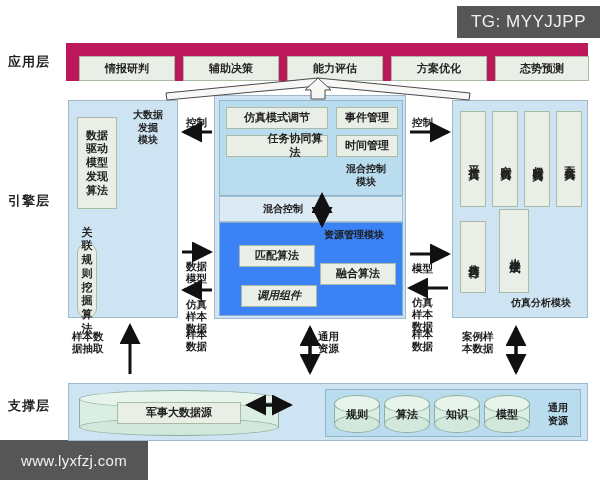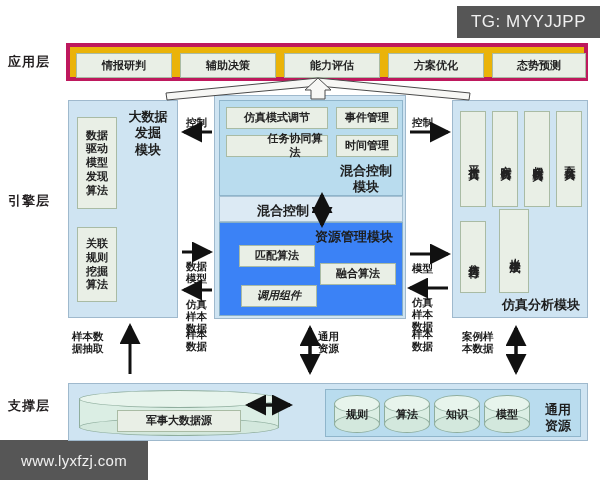--- a/index.html
+++ b/index.html
@@ -15,42 +15,42 @@
   .abs{position:absolute;box-sizing:border-box;}
 
   
   .layer-label{
     font-size:13px;font-weight:bold;color:#231f20;
     letter-spacing:1px;white-space:nowrap;
   }
 
   
   .outer-green{
-    background:#eab308;border:4px solid #be185d;
+    background:#be185d;border:7px solid #be185d;
   }
   .chip-green{
     background:#e9efe6;border:1px solid #a9bba4;
     display:flex;align-items:center;justify-content:center;
     font-size:11px;font-weight:bold;color:#222;
     text-align:center;line-height:1.25;
   }
   .panel-blue{
     background:#cfe4f2;border:1px solid #9fb9cd;
   }
   .panel-blue2{
     background:#b9dcee;border:1px solid #8fb5cb;
   }
   .panel-blue3{
     background:#3b82f6;border:1px solid #86aec6;
   }
   .panel-strip{
     background:#dceaf4;border:1px solid #a5c0d2;
   }
   .module-title{
-    font-size:13px;font-weight:bold;color:#1d1d1d;
+    font-size:10px;font-weight:bold;color:#1d1d1d;
     text-align:center;line-height:1.25;white-space:pre-line;
   }
   .vert{
     writing-mode:vertical-rl;text-orientation:upright;
     letter-spacing:1px;
   }
 
   
   .conn-label{
     font-size:10.5px;font-weight:bold;color:#1c1c1c;
@@ -120,21 +120,21 @@
     <div class="abs module-title" style="left:52px;top:8px;width:54px;">大数据
 发掘
 模块</div>
     <div class="abs chip-green" style="left:8px;top:16px;width:40px;height:92px;">
         <span style="white-space:pre-line;">数据
 驱动
 模型
 发现
 算法</span>
       </div>
-    <div class="abs chip-green" style="left:8px;top:126px;width:40px;height:75px;">
+    <div class="abs chip-green" style="left:8px;top:142px;width:20px;height:75px;border-radius:20px;">
         <span style="white-space:pre-line;">关联
 规则
 挖掘
 算法</span>
       </div>
   </div>
 
   <div class="abs panel-blue" style="left:214px;top:95px;width:192px;height:224px;">
 
     <div class="abs panel-blue2" style="left:4px;top:4px;width:184px;height:96px;">
@@ -219,21 +219,21 @@
 数据</div>
   <div class="abs conn-label" style="left:462px;top:330px;">案例样
 本数据</div>
 
   <div class="abs panel-blue" style="left:68px;top:383px;width:520px;height:58px;">
 
     <div class="cyl" style="left:10px;top:6px;width:200px;height:46px;">
       <div class="body"></div>
       <div class="top"></div>
       <div class="bot"></div>
-      <div class="abs chip-green" style="left:38px;top:20px;width:124px;height:22px;">
+      <div class="abs chip-green" style="left:38px;top:12px;width:124px;height:22px;">
           <span>军事大数据源</span>
         </div>
     </div>
 
     <div class="abs panel-blue2" style="left:256px;top:5px;width:256px;height:48px;">
 
       <div class="cyl" style="left:8px;top:5px;width:46px;height:38px;">
         <div class="body"></div>
         <div class="top"></div>
         <div class="bot"></div>

